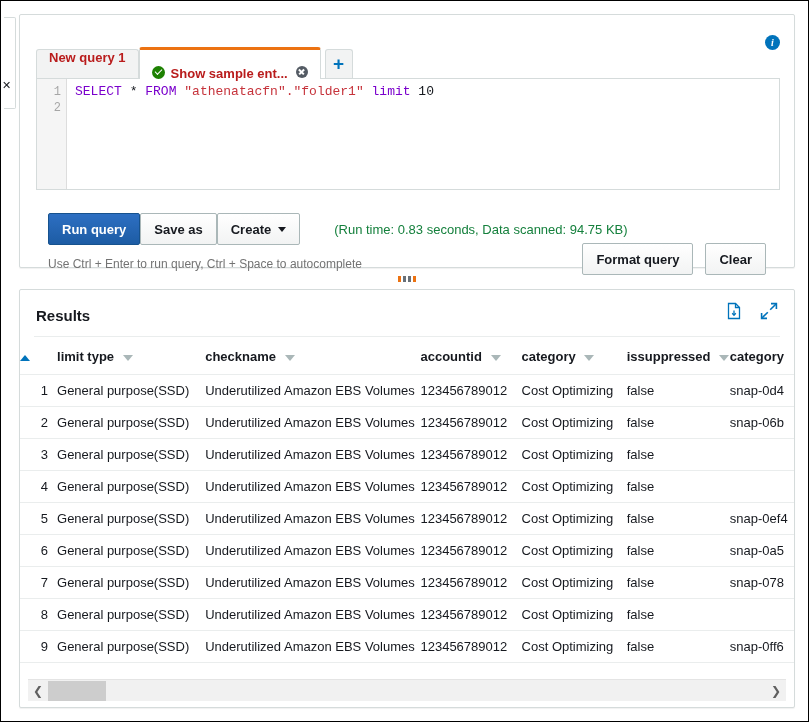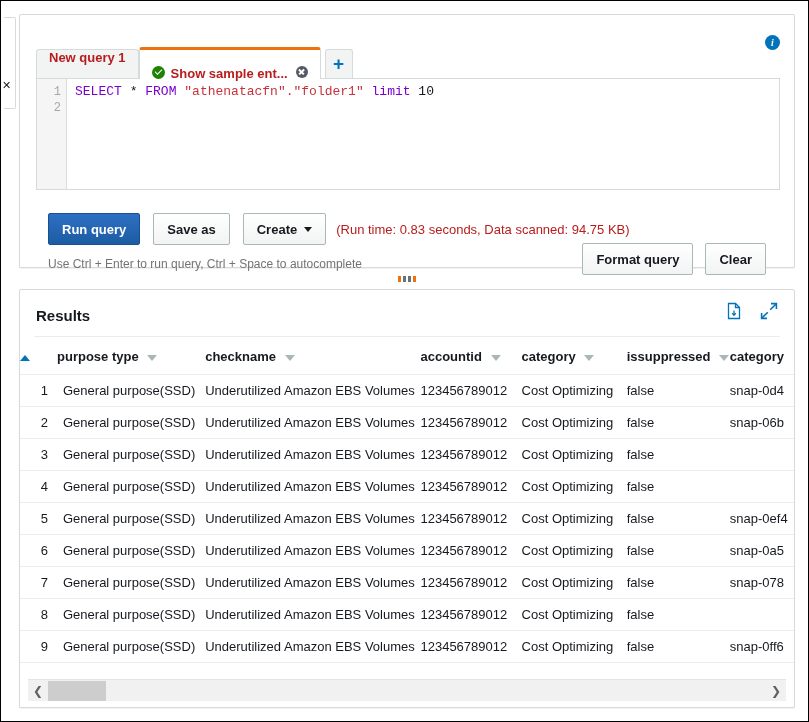--- a/index.html
+++ b/index.html
@@ -250,35 +250,35 @@
     color: #ffffff;
   }
 
   .btn-normal {
     background: #ffffff;
     background: linear-gradient(#ffffff, #f2f3f3);
     border: 1px solid #aab7b8;
     color: #16191f;
   }
 
-  .btn + .btn { margin-left: 13px; }
+  .btn + .btn { }
 
   .caret-down {
     display: inline-block;
     margin-left: 7px;
     width: 0; height: 0;
     border-left: 4px solid transparent;
     border-right: 4px solid transparent;
     border-top: 5px solid #16191f;
   }
 
   .runstats {
-    margin-left: 10px;
+    margin-left: 34px;
     font-size: 13px;
-    color: #b91c1c;
+    color: #15803d;
     white-space: nowrap;
   }
 
   .hint {
     position: absolute;
     left: 28px;
     top: 242px;
     font-size: 12px;
     color: #737373;
   }
@@ -401,21 +401,21 @@
 
   table.results td {
     padding: 8px 4px 8px 0;
     border-bottom: 1px solid #eaeded;
     color: #16191f;
     white-space: nowrap;
     overflow: hidden;
   }
 
   .col-idx   { width: 37px; text-align: right; padding-right: 9px !important; color: #545b64; }
-  .col-vol   { width: 148px; text-align: center; }
+  .col-vol   { width: 148px; }
   .col-check { width: 215px; }
   .col-acct  { width: 101px; }
   .col-cat   { width: 105px; }
   .col-supp  { width: 103px; }
   .col-snap  { width: 100px; }
 
   th .sort-caret {
     display: inline-block;
     margin-left: 5px;
     width: 0; height: 0;
@@ -559,21 +559,21 @@
     </div>
 
     <div class="table-wrap">
       <table class="results">
         <thead>
           <tr>
             <th class="col-idx">
               <span class="sort-asc"></span>
             </th>
             <th class="col-vol">
-              <span>purpose type</span>
+              <span>limit type</span>
               <span class="sort-caret"></span>
             </th>
             <th class="col-check">
               <span>checkname</span>
               <span class="sort-caret"></span>
             </th>
             <th class="col-acct">
               <span>accountid</span>
               <span class="sort-caret"></span>
             </th>

